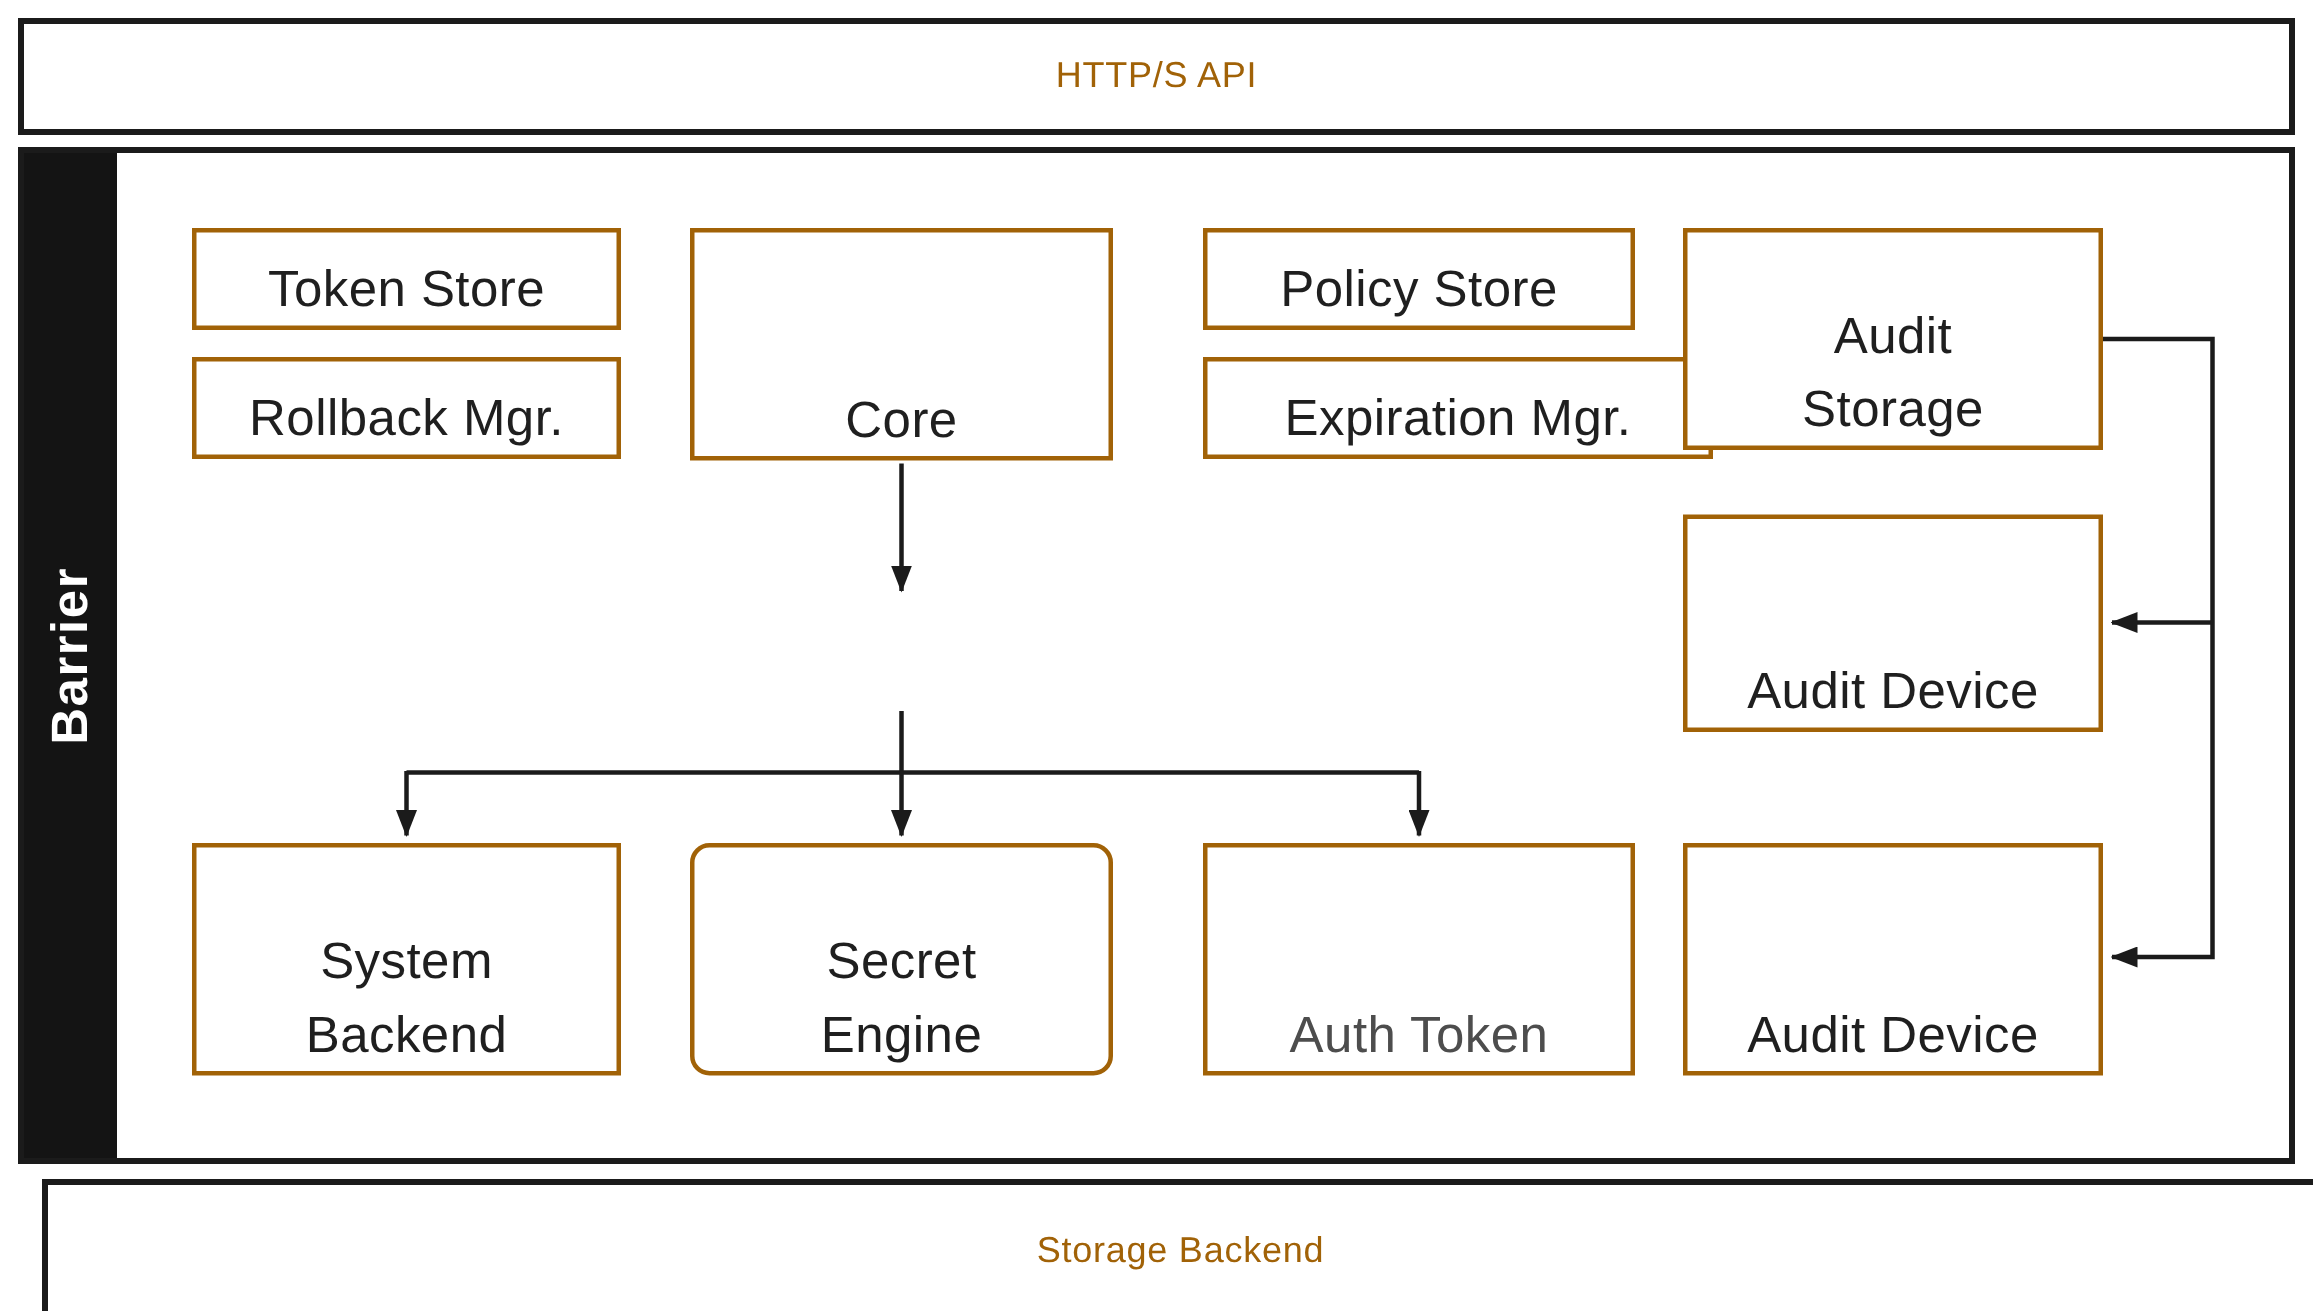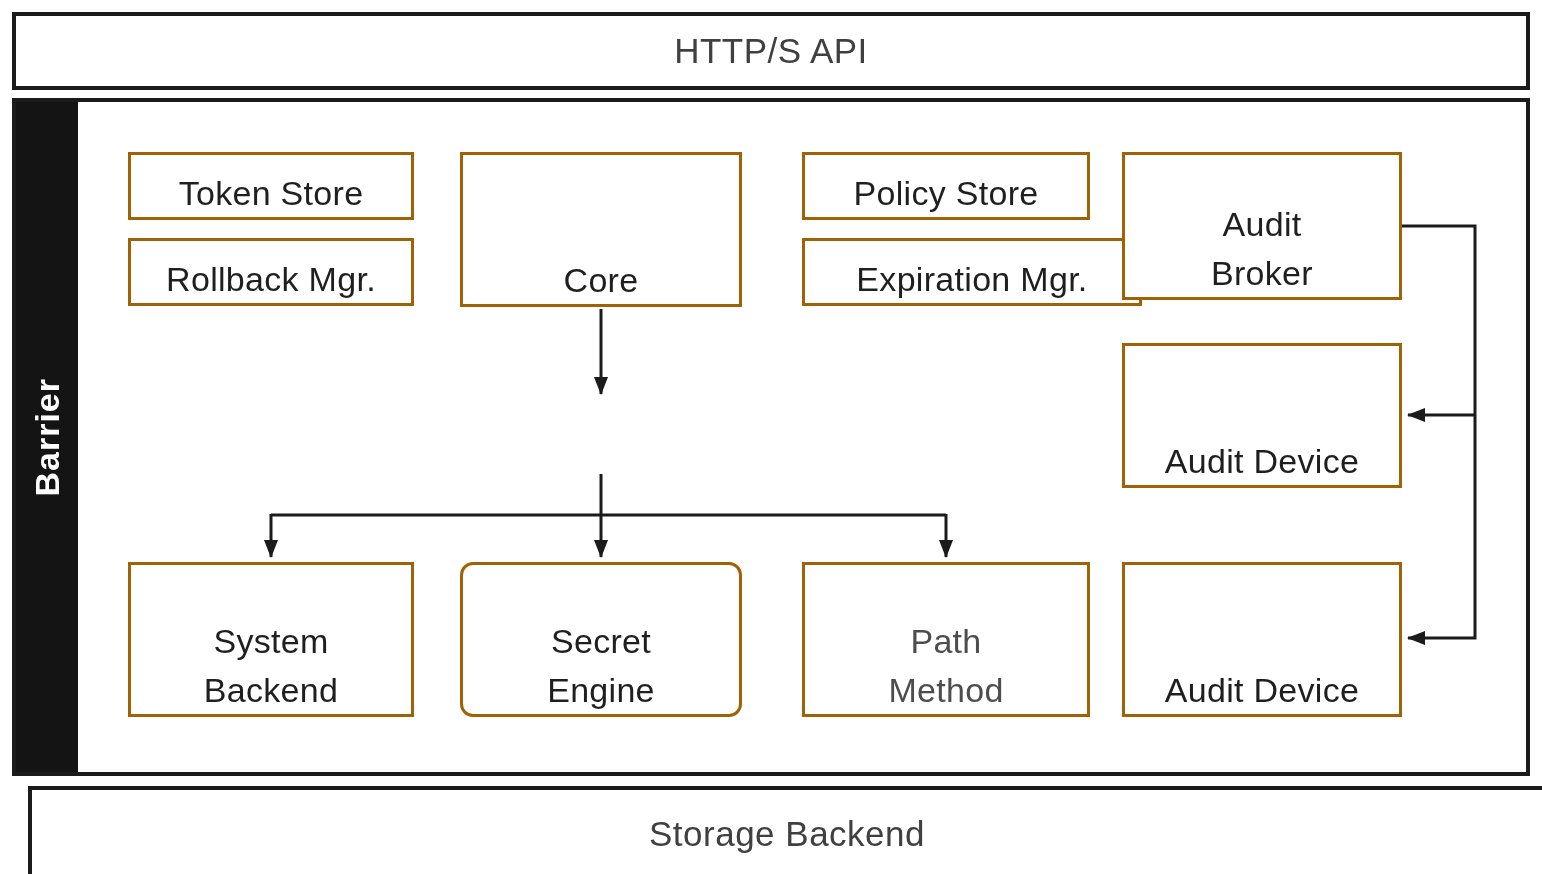--- a/index.html
+++ b/index.html
@@ -12,22 +12,22 @@
     color: #1f1f1f;
     overflow: hidden;
   }
   .bar {
     position: absolute;
     background: #ffffff;
     border: 4px solid #1b1b1b;
     display: flex;
     align-items: center;
     justify-content: center;
-    font-size: 35px;
-    color: #404040;
+    font-size: 24px;
+    color: #a16207;
     box-sizing: border-box;
     letter-spacing: 0.5px;
   }
   .bar-api { left: 12px; top: 12px; width: 1518px; height: 78px; }
   .bar-storage { left: 28px; top: 786px; width: 1518px; height: 96px; }
   .container {
     position: absolute;
     left: 12px; top: 98px; width: 1518px; height: 678px;
     border: 4px solid #1b1b1b;
     background: #ffffff;
@@ -115,33 +115,33 @@
   <div class="node node-rollback-mgr">
     <span class="node-label">Rollback Mgr.</span>
   </div>
   <div class="node node-policy-store">
     <span class="node-label">Policy Store</span>
   </div>
   <div class="node node-expiration-mgr">
     <span class="node-label">Expiration Mgr.</span>
   </div>
   <div class="node node-audit-broker stack">
-    <span class="node-label">Audit Broker</span>
+    <span class="node-label">Audit Storage</span>
   </div>
   <div class="node node-audit-device-top">
     <span class="node-label">Audit Device</span>
   </div>
   <div class="node node-system-backend stack">
     <span class="node-label">System Backend</span>
   </div>
   <div class="node node-secret-engine stack">
     <span class="node-label">Secret Engine</span>
   </div>
   <div class="node node-auth-method stack">
-    <span class="node-label">Path Method</span>
+    <span class="node-label">Auth Token</span>
   </div>
   <div class="node node-audit-device-bottom">
     <span class="node-label">Audit Device</span>
   </div>
 
   <div class="bar bar-storage">
     <span class="bar-label">Storage Backend</span>
   </div>
 
   <svg class="edges" viewBox="0 0 1542 874" xmlns="http://www.w3.org/2000/svg">

